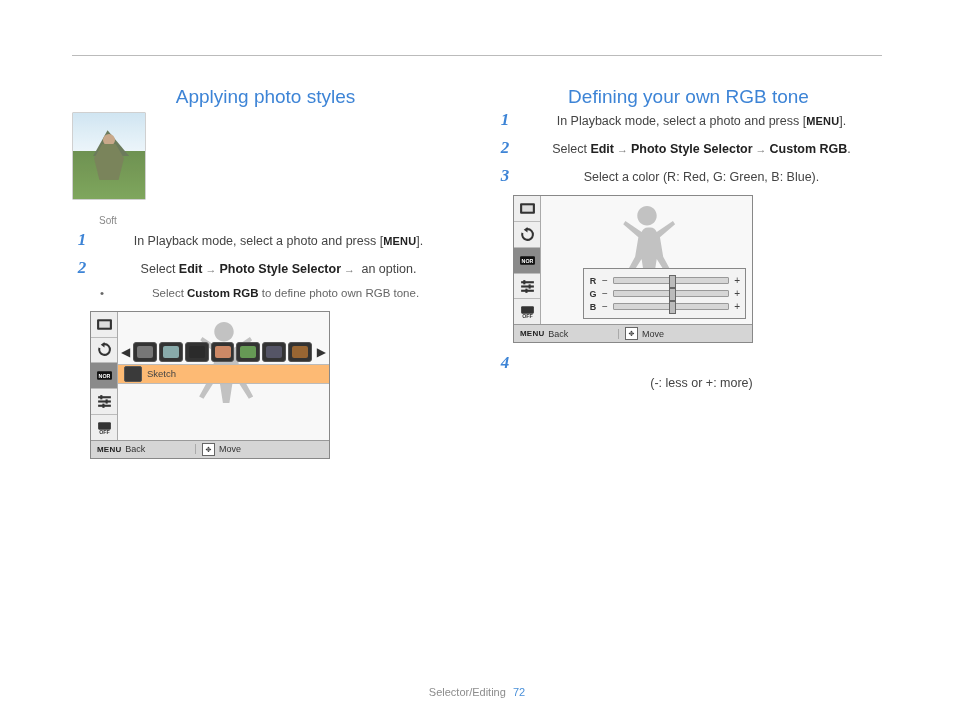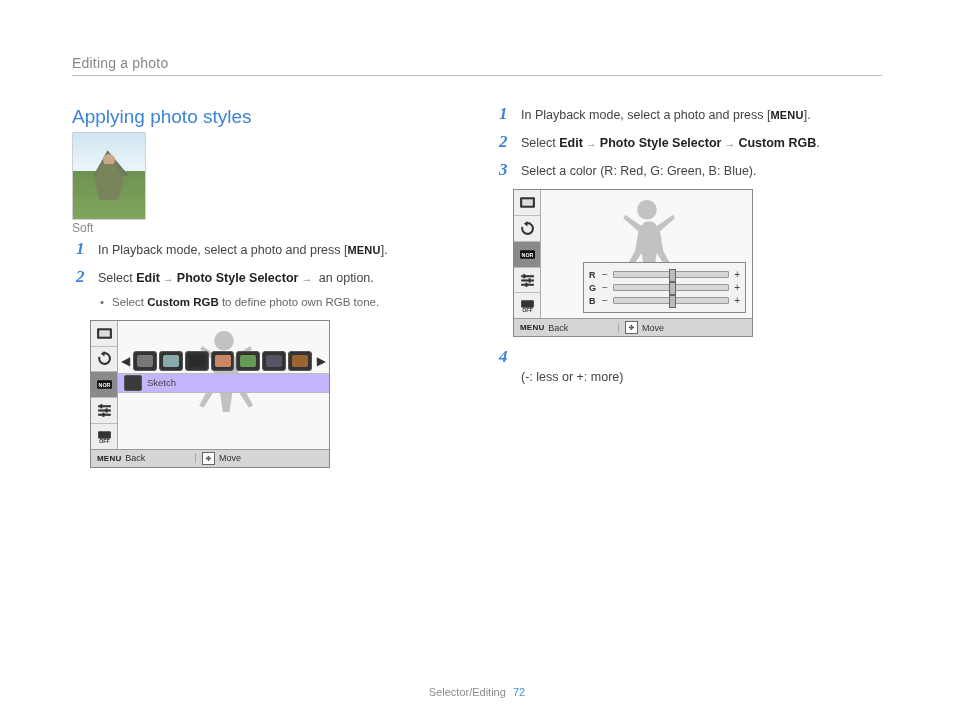--- a/index.html
+++ b/index.html
@@ -1,35 +1,35 @@
 <!DOCTYPE html>
 <html><head>
 <meta charset="utf-8">
 <style>
   html,body{margin:0;padding:0;width:954px;height:720px;font-family:Arial,Helvetica,sans-serif;color:#333;background:#fff;}
   .page{position:relative;width:954px;height:720px;padding:55px 72px 0 72px;box-sizing:border-box;}
   .top-section{font-size:14px;color:#888;font-weight:300;letter-spacing:.2px;margin-bottom:4px;}
   .rule{border-top:1px solid #bbb;margin-bottom:30px;}
   .cols{display:flex;gap:36px;}
-  .col{flex:1;min-width:0;}
+  .col{flex:1;min-width:0;text-align:center;}
   h2.sec{font-size:19px;font-weight:400;color:#3d84d6;margin:0 0 4px 0;}
   .intro{font-size:12.5px;color:#555;margin:0 0 18px 0;line-height:1.35;}
   .thumbs{display:flex;gap:28px;margin-bottom:6px;}
   .thumb{width:72px;}
   .thumb-img{width:72px;height:86px;position:relative;overflow:hidden;border:1px solid #ccc;border-radius:1px;}
   .sky{position:absolute;inset:0;background:linear-gradient(#c9e4f4,#eaf5fb 45%,#e8f2d6 45%,#b7d488);}
   .hills{position:absolute;bottom:0;left:0;right:0;height:56%;background:linear-gradient(#5d8a39,#6fa143);}
   .mtn{position:absolute;left:28%;top:20%;width:50%;height:30%;background:#5d7049;clip-path:polygon(0 100%,40% 0,100% 100%);}
   .person{position:absolute;left:50%;top:50%;transform:translate(-50%,-48%);}
   .person .head{width:12px;height:12px;border-radius:50%;background:#c9a079;margin:0 auto;}
   .person .body{width:30px;height:36px;background:#6d7a46;margin-top:-2px;clip-path:polygon(28% 0,72% 0,100% 40%,82% 100%,18% 100%,0 40%);}
   .soft .thumb-img{filter:contrast(.85) brightness(1.08) saturate(.85);}
   .vivid .thumb-img{filter:contrast(1.25) saturate(1.55);}
   .forest .thumb-img{filter:hue-rotate(25deg) saturate(1.25) brightness(.94);}
-  .thumb-cap{font-size:12px;color:#888;margin-top:1px;}
+  .thumb-cap{font-size:10px;color:#888;margin-top:15px;}
   ol.steps{list-style:none;padding:0 0 0 4px;margin:0;}
   ol.steps>li{display:flex;gap:10px;margin-bottom:9px;font-size:12.5px;color:#444;line-height:1.5;}
   .num{font-family:Georgia,'Times New Roman',serif;font-style:italic;font-weight:600;font-size:17px;color:#3d84d6;min-width:12px;line-height:1;position:relative;top:-1px;}
   .step-body{flex:1;}
   .bold{font-weight:700;color:#222;}
   .menu-label{font-weight:700;font-size:11px;letter-spacing:.2px;color:#222;}
   .arrow{font-size:11px;color:#777;margin:0 3px;}
   ul.sub{list-style:none;padding:0;margin:6px 0 0 2px;}
   ul.sub li{position:relative;padding-left:12px;font-size:11.5px;color:#666;}
   ul.sub li::before{content:"•";position:absolute;left:0;top:0;color:#666;}
@@ -40,41 +40,40 @@
   .sicon:last-child{border-bottom:none;}
   .sicon svg{width:17px;height:17px;}
   .sicon.sel{background:#8a8a8a;}
   .scene{flex:1;position:relative;background:#f8f8f8;}
   .silh{position:absolute;left:50%;top:50%;transform:translate(-50%,-54%);}
   .silh svg{width:88px;height:108px;fill:#c2c2c2;}
   .style-strip{position:absolute;top:30px;left:0;right:0;height:20px;white-space:nowrap;overflow:hidden;display:flex;align-items:center;}
   .style-chip{display:inline-flex;align-items:center;justify-content:center;width:24px;height:18px;margin-right:2px;border:1px solid #555;background:#333;border-radius:3px;}
   .style-chip span{display:block;width:16px;height:12px;border-radius:2px;}
   .strip-arrow{font-size:12px;color:#333;margin:0 3px;}
-  .sketch-row{position:absolute;top:52px;left:0;right:0;height:18px;background:#c4b5fd;border-top:1px solid #bbb;border-bottom:1px solid #bbb;display:flex;align-items:center;padding-left:6px;font-size:9.5px;color:#444;gap:5px;}
+  .sketch-row{position:absolute;top:52px;left:0;right:0;height:18px;background:#fdba74;border-top:1px solid #bbb;border-bottom:1px solid #bbb;display:flex;align-items:center;padding-left:6px;font-size:9.5px;color:#444;gap:5px;}
   .sketch-ico{width:16px;height:14px;border:1px solid #555;background:#3a3a3a;border-radius:2px;}
   .rgb-panel{position:absolute;left:42px;right:6px;top:72px;border:1px solid #888;background:#f3f3f3;padding:4px 5px;}
   .rgb-row{display:flex;align-items:center;gap:5px;margin:2px 0;}
   .rgb-lab{width:8px;font-size:9px;font-weight:700;color:#333;}
   .rgb-minus,.rgb-plus{font-size:10px;color:#444;}
   .rgb-track{flex:1;height:5px;background:#d6d6d6;border:1px solid #999;position:relative;border-radius:1px;}
   .rgb-handle{position:absolute;top:-3px;left:48%;width:5px;height:11px;background:#bbb;border:1px solid #666;}
   .screen-foot{height:17px;background:#d5d5d5;border-top:1px solid #999;display:flex;align-items:center;font-size:9px;color:#333;}
   .foot-cell{display:flex;align-items:center;gap:4px;padding:0 6px;}
   .foot-cell.first{width:92px;border-right:1px solid #aaa;}
   .foot-ico{font-size:8px;font-weight:700;}
   .foot-move{display:inline-flex;width:11px;height:11px;border:1px solid #666;align-items:center;justify-content:center;font-size:7px;line-height:1;background:#fff;}
   .footer{position:absolute;bottom:22px;left:0;right:0;text-align:center;font-size:11px;color:#8c8c8c;}
   .footer .pg{color:#4a90d9;margin-left:4px;text-align:center;}
 </style>
 </head>
 <body>
 
 <div class="page">
-  <div class="top-section">Editing a photo</div>
   <div class="rule"></div>
 
   <div class="cols">
 
     <div class="col">
       <h2 class="sec">Applying photo styles</h2>
 
       <div class="thumbs">
         <div class="thumb soft">
           <div class="thumb-img">
@@ -191,20 +190,21 @@
           </div>
           <div class="foot-cell">
             <span class="foot-move">✥</span>
             <span>Move</span>
           </div>
         </div>
       </div>
     </div>
 
     <div class="col">
+      <h2 class="sec">Defining your own RGB tone</h2>
 
       <ol class="steps">
         <li>
           <span class="num">1</span>
           <span class="step-body">
             <span>In Playback mode, select a photo and press [</span><span class="menu-label">MENU</span><span>].</span>
           </span>
         </li>
         <li>
           <span class="num">2</span>

